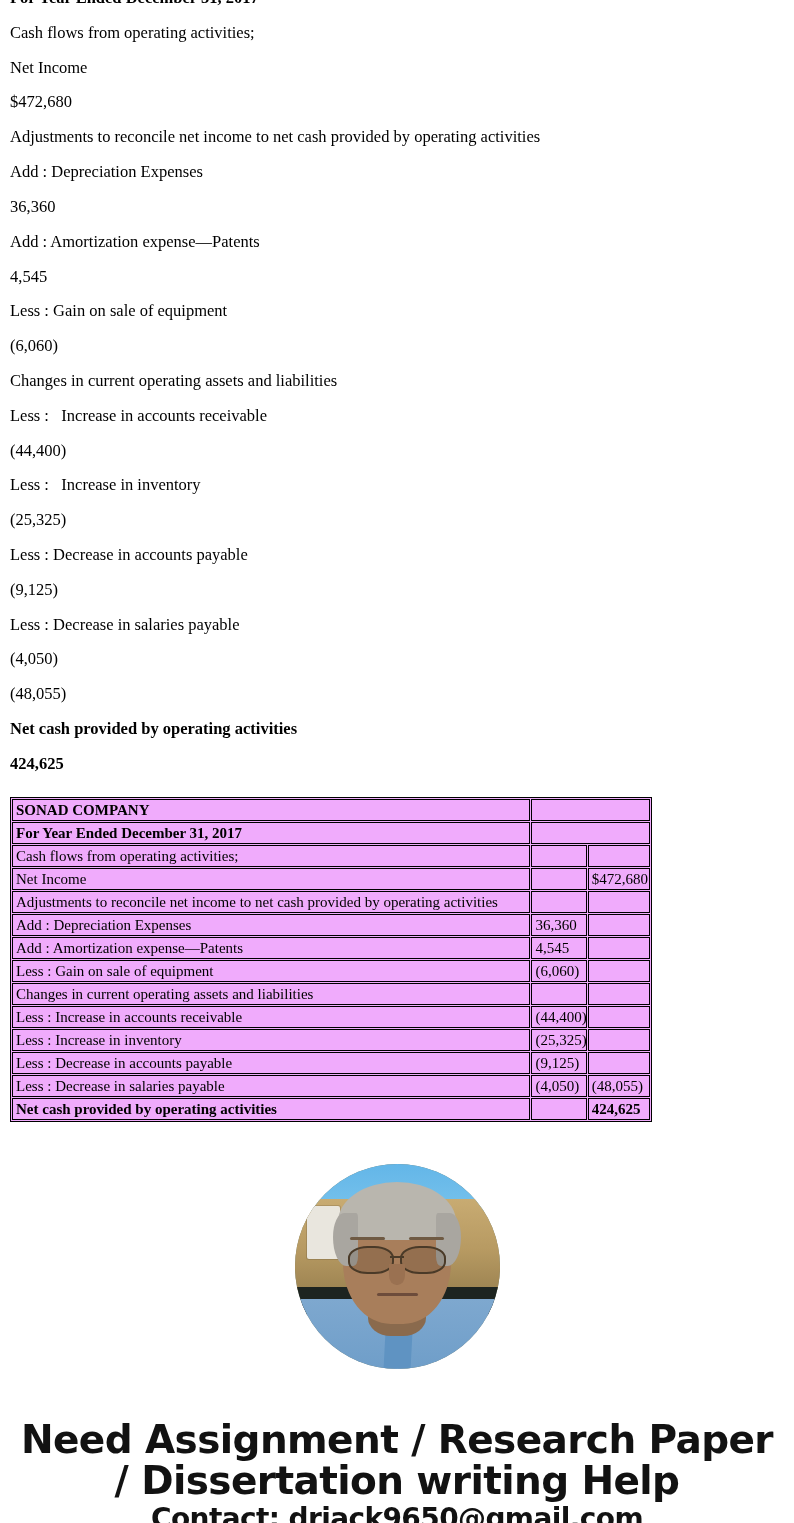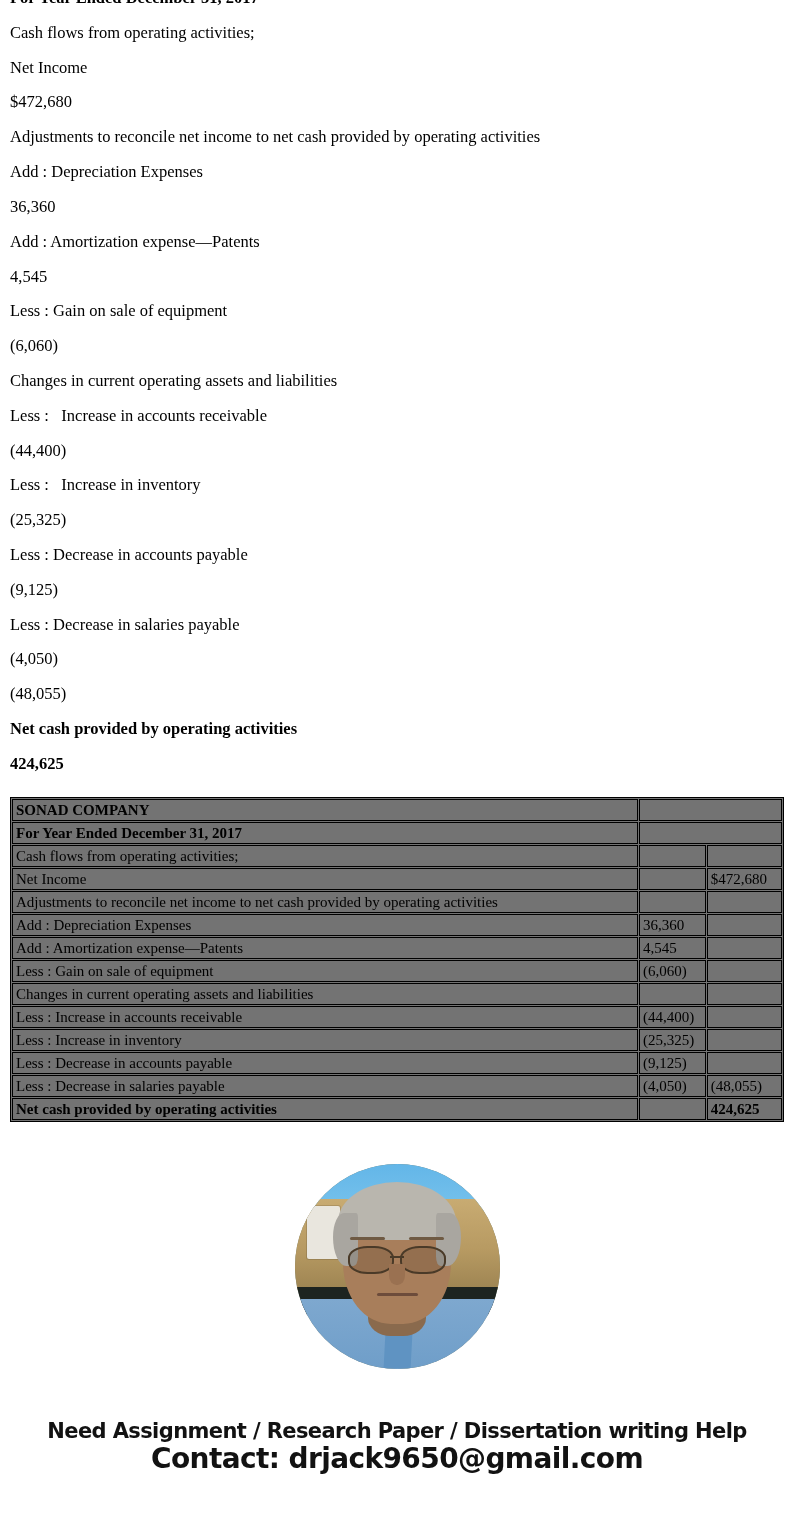--- a/index.html
+++ b/index.html
@@ -37,25 +37,25 @@
   }
 
   
   .table-wrap {
     padding-left: 10px;
     margin-top: 25px;
   }
   table.cf {
     border-collapse: separate;
     border-spacing: 1px;
-    width: 774px;
+    width: 642px;
     table-layout: fixed;
     font-family: "Liberation Serif", "DejaVu Serif", serif;
     font-size: 15px;
-    background: #737373;
+    background: #f0abfc;
     border: 1px solid #000;
   }
   table.cf td {
     border: 1px solid #000;
     padding: 1px 3px;
     height: 18px;
     vertical-align: middle;
     line-height: 1.15;
     overflow: hidden;
     white-space: nowrap;
@@ -171,21 +171,21 @@
   
   .promo {
     margin-top: 48px;
     text-align: center;
     font-family: "DejaVu Sans", "Liberation Sans", sans-serif;
     font-weight: bold;
     color: #121212;
     letter-spacing: -0.6px;
   }
   .promo-line1 {
-    font-size: 21px;
+    font-size: 39px;
     line-height: 1.05;
     padding: 0 12px;
   }
   .promo-line2 {
     font-size: 28px;
     line-height: 1.1;
     margin-top: 2px;
   }
 </style>
 </head>

